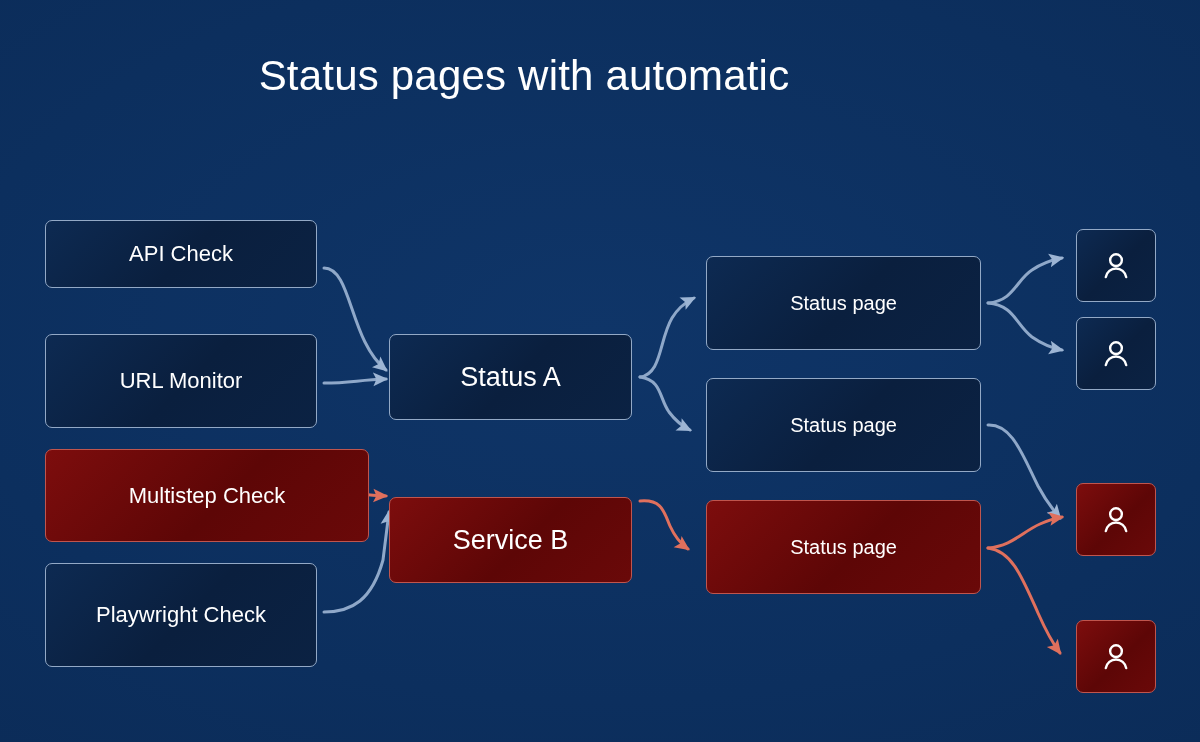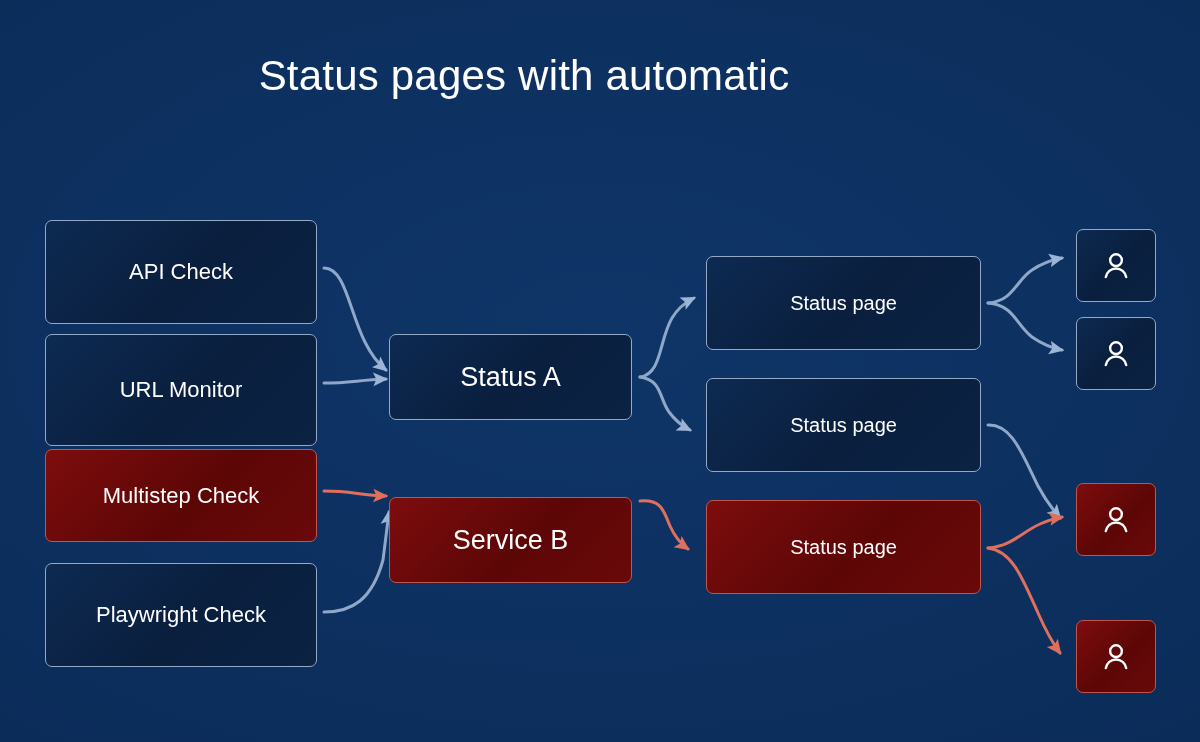--- a/index.html
+++ b/index.html
@@ -64,23 +64,23 @@
   .node .nlabel {
     display: block;
     padding: 0 10px;
   }
 
   .check-node .nlabel { font-size: 22px; }
   .service-node .nlabel { font-size: 27px; }
   .status-node .nlabel { font-size: 20px; }
 
   
-  #check-0 { left: 45px;  top: 220px; width: 272px; height: 104px; }
-  #check-1 { left: 45px;  top: 334px; width: 272px; height: 112px; }
-  #check-2 { left: 45px;  top: 449px; width: 272px; height: 93px; justify-content: center; }
+  #check-0 { left: 45px;  top: 220px; width: 272px; height: 68px; }
+  #check-1 { left: 45px;  top: 334px; width: 272px; height: 94px; }
+  #check-2 { left: 45px;  top: 449px; width: 324px; height: 93px; justify-content: center; }
   #check-3 { left: 45px;  top: 563px; width: 272px; height: 104px; }
 
   
   #service-0 { left: 389px; top: 334px; width: 243px; height: 86px; }
   #service-1 { left: 389px; top: 457px; width: 243px; height: 86px; margin-top: 40px; }
 
   
   #status-0 { left: 706px; top: 256px; width: 275px; height: 94px; }
   #status-1 { left: 706px; top: 378px; width: 275px; height: 94px; }
   #status-2 { left: 706px; top: 500px; width: 275px; height: 94px; }

